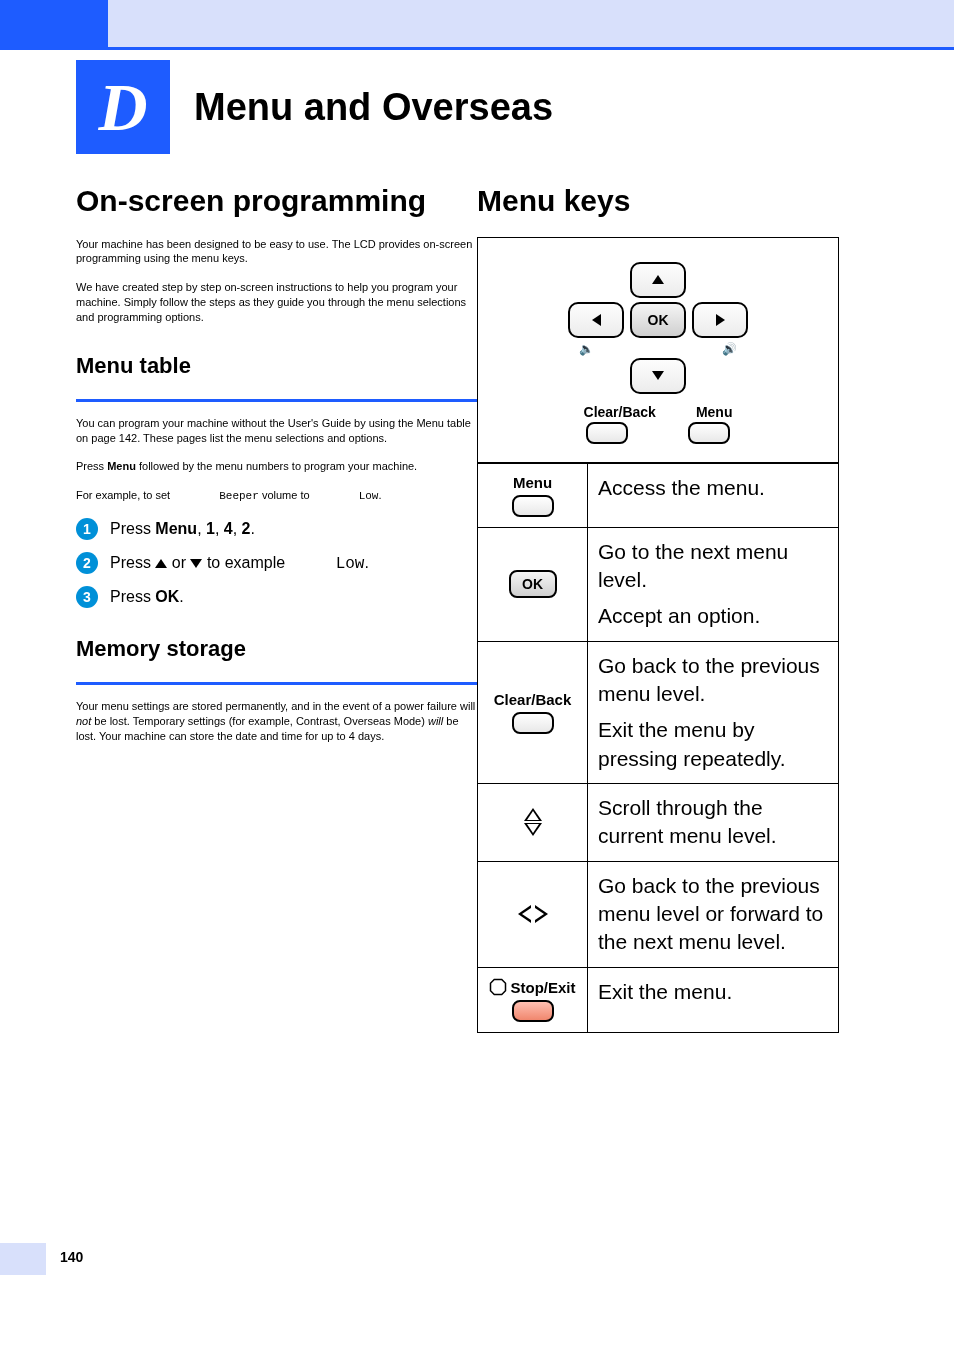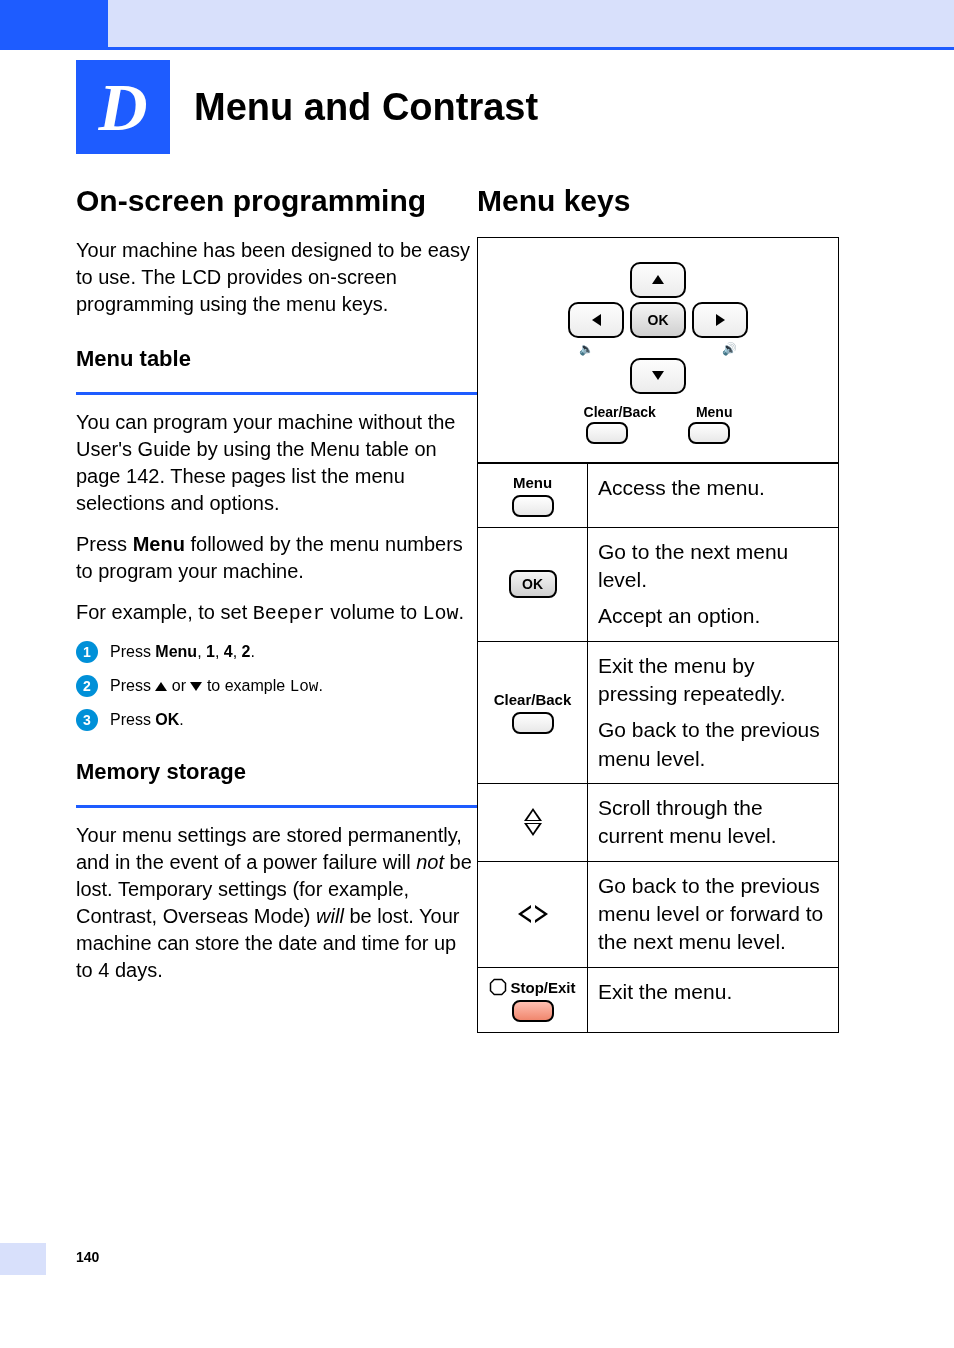--- a/index.html
+++ b/index.html
@@ -53,33 +53,33 @@
     flex: 1;
     min-width: 0;
   }
   h1.section {
     font-size: 30px;
     font-weight: bold;
     margin-bottom: 18px;
     line-height: 1.15;
   }
   p.body {
-    font-size: 20px;
+    font-size: 11px;
     line-height: 1.35;
     margin-bottom: 14px;
   }
   h2.sub {
     font-size: 22px;
     font-weight: bold;
     padding-bottom: 20px;
     border-bottom: 3px solid #1E5CFF;
     margin-top: 28px;
     margin-bottom: 14px;
   }
-  .mono { font-family: "Courier New", monospace; }
+  .mono { font-family: "Courier New", monospace; margin-left: 46px; }
   .step {
     display: flex;
     align-items: baseline;
     margin-bottom: 12px;
     font-size: 16px;
   }
   .step-badge {
     width: 22px;
     height: 22px;
     border-radius: 50%;
@@ -181,47 +181,48 @@
   .outline-down{border-left:9px solid transparent;border-right:9px solid transparent;border-top:13px solid #000;position:relative;}
   .outline-down::after{content:"";position:absolute;left:-6px;bottom:3px;border-left:6px solid transparent;border-right:6px solid transparent;border-top:9px solid #fff;}
   .outline-left{border-top:9px solid transparent;border-bottom:9px solid transparent;border-right:13px solid #000;position:relative;}
   .outline-left::after{content:"";position:absolute;top:-6px;right:-13px;border-top:6px solid transparent;border-bottom:6px solid transparent;border-right:9px solid #fff;}
   .outline-right{border-top:9px solid transparent;border-bottom:9px solid transparent;border-left:13px solid #000;position:relative;}
   .outline-right::after{content:"";position:absolute;top:-6px;left:-13px;border-top:6px solid transparent;border-bottom:6px solid transparent;border-left:9px solid #fff;}
   .ud-stack{display:flex;flex-direction:column;gap:2px;align-items:center;}
   .lr-row{display:flex;gap:4px;align-items:center;}
   .stop-icon{width:18px;height:18px;}
   .page-num{
-    position:relative;margin-top:210px;padding:6px 0 10px 76px;font-weight:bold;font-size:14px;
+    position:relative;margin-top:210px;padding:6px 0 10px 60px;font-weight:bold;font-size:14px;
   }
   .page-num::before{
     content:"";position:absolute;left:0;top:0;width:46px;height:100%;
     background:#D8E0FB;
   }
   b{font-weight:bold;}
   i{font-style:italic;}
 </style>
 </head>
 <body>
 
 <div class="top-band">
   <div class="blue-box"></div>
   <div class="light-blue"></div>
 </div>
 
 <div class="chapter-header">
   <div class="chapter-badge">D</div>
-  <div class="chapter-title">Menu and Contrast</div>
+  <div class="chapter-title">Menu and Overseas</div>
 </div>
 
 <div class="columns">
 
   <div class="col">
     <h1 class="section">On-screen programming</h1>
     <p class="body">Your machine has been designed to be easy to use. The LCD provides on-screen programming using the menu keys.</p>
+    <p class="body">We have created step by step on-screen instructions to help you program your machine. Simply follow the steps as they guide you through the menu selections and programming options.</p>
 
     <h2 class="sub">Menu table</h2>
     <p class="body">You can program your machine without the User's Guide by using the Menu table on page 142. These pages list the menu selections and options.</p>
     <p class="body">
       <span>Press </span><b>Menu</b><span> followed by the menu numbers to program your machine.</span>
     </p>
     <p class="body">
       <span>For example, to set </span><span class="mono">Beeper</span><span> volume to </span><span class="mono">Low</span><span>.</span>
     </p>
 
@@ -308,22 +309,22 @@
           <p>Accept an option.</p>
         </div>
       </div>
 
       <div class="key-row">
         <div class="key-cell-left">
           <span>Clear/Back</span>
           <span class="soft-btn"></span>
         </div>
         <div class="key-cell-right">
+          <p>Go back to the previous menu level.</p>
           <p>Exit the menu by pressing repeatedly.</p>
-          <p>Go back to the previous menu level.</p>
         </div>
       </div>
 
       <div class="key-row">
         <div class="key-cell-left">
           <div class="ud-stack">
             <span class="outline-tri outline-up"></span>
             <span class="outline-tri outline-down"></span>
           </div>
         </div>

